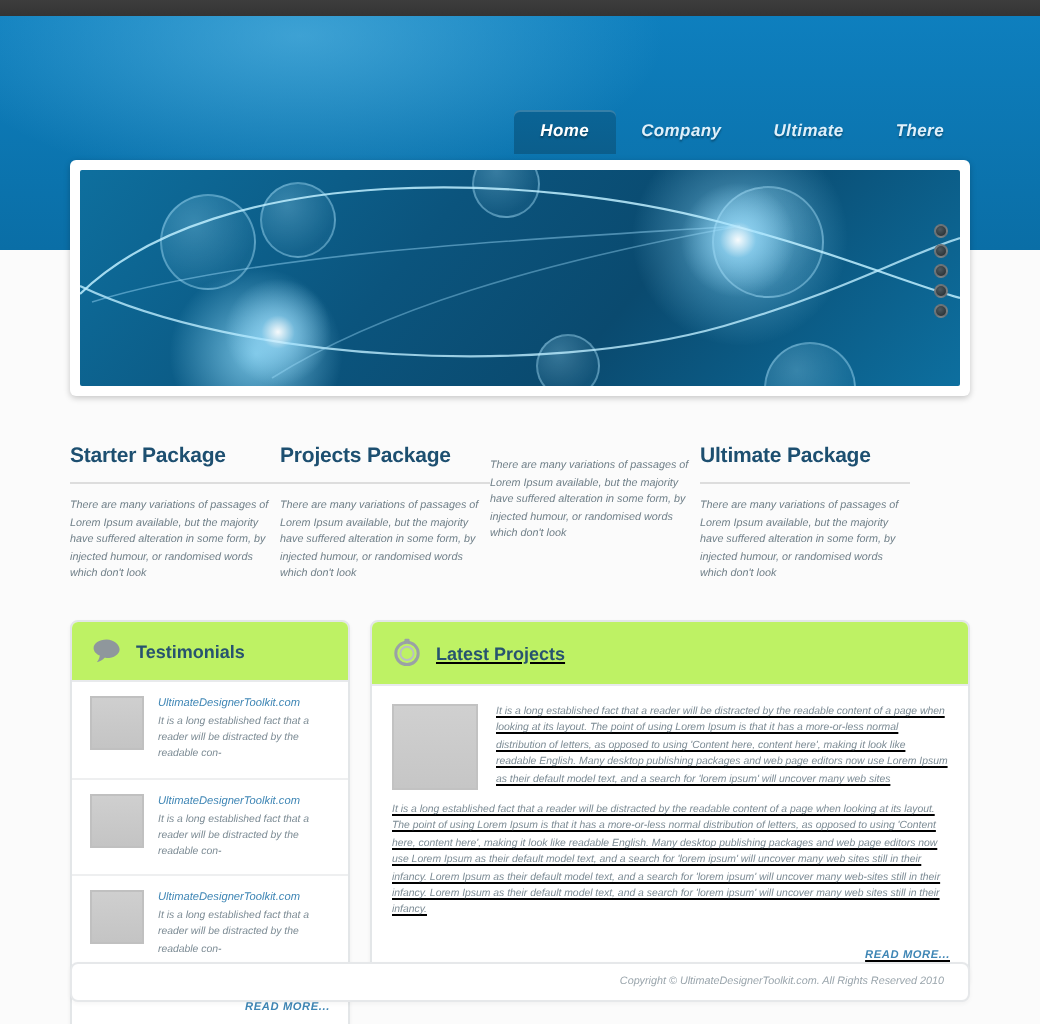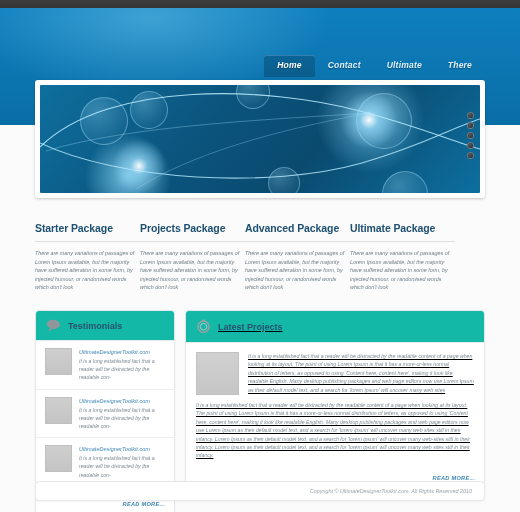--- a/index.html
+++ b/index.html
@@ -138,21 +138,21 @@
     background: #ffffff;
     border: 1px solid #e3e6e8;
     border-radius: 4px;
     box-shadow: 0 1px 2px rgba(0,0,0,.05);
     overflow: hidden;
   }
   .panel-head {
     display: flex; align-items: center; gap: 7px;
     padding: 8px 10px;
     border-bottom: 1px solid #e8eaec;
-    background: #14b8a6;
+    background: #bef264;
   }
   .panel-title { font-size: 9px; font-weight: bold; color: #27536f; }
 
   .panel-left  { width: 140px; }
   .panel-right { width: 300px; text-decoration: underline; }
 
   
   .t-item {
     display: flex; gap: 7px;
     padding: 7px 9px;
@@ -212,21 +212,21 @@
 <div id="page">
 
   <div class="topbar"></div>
 
   <div class="header">
     <div class="header-wrap">
 
 
       <div class="nav">
         <div class="nav-item active">Home</div>
-        <div class="nav-item">Contact</div>
+        <div class="nav-item">Company</div>
         <div class="nav-item">Ultimate</div>
         <div class="nav-item">There</div>
       </div>
 
     </div>
   </div>
 
   <div class="banner-frame">
     <div class="banner">
 
@@ -264,21 +264,20 @@
       <div class="pkg-title">Starter Package</div>
       <div class="pkg-body">There are many variations of passages of Lorem Ipsum available, but the majority have suffered alteration in some form, by injected humour, or randomised words which don't look</div>
     </div>
 
     <div class="pkg">
       <div class="pkg-title">Projects Package</div>
       <div class="pkg-body">There are many variations of passages of Lorem Ipsum available, but the majority have suffered alteration in some form, by injected humour, or randomised words which don't look</div>
     </div>
 
     <div class="pkg">
-      <div class="pkg-title">Advanced Package</div>
       <div class="pkg-body">There are many variations of passages of Lorem Ipsum available, but the majority have suffered alteration in some form, by injected humour, or randomised words which don't look</div>
     </div>
 
     <div class="pkg">
       <div class="pkg-title">Ultimate Package</div>
       <div class="pkg-body">There are many variations of passages of Lorem Ipsum available, but the majority have suffered alteration in some form, by injected humour, or randomised words which don't look</div>
     </div>
 
   </div>
 

